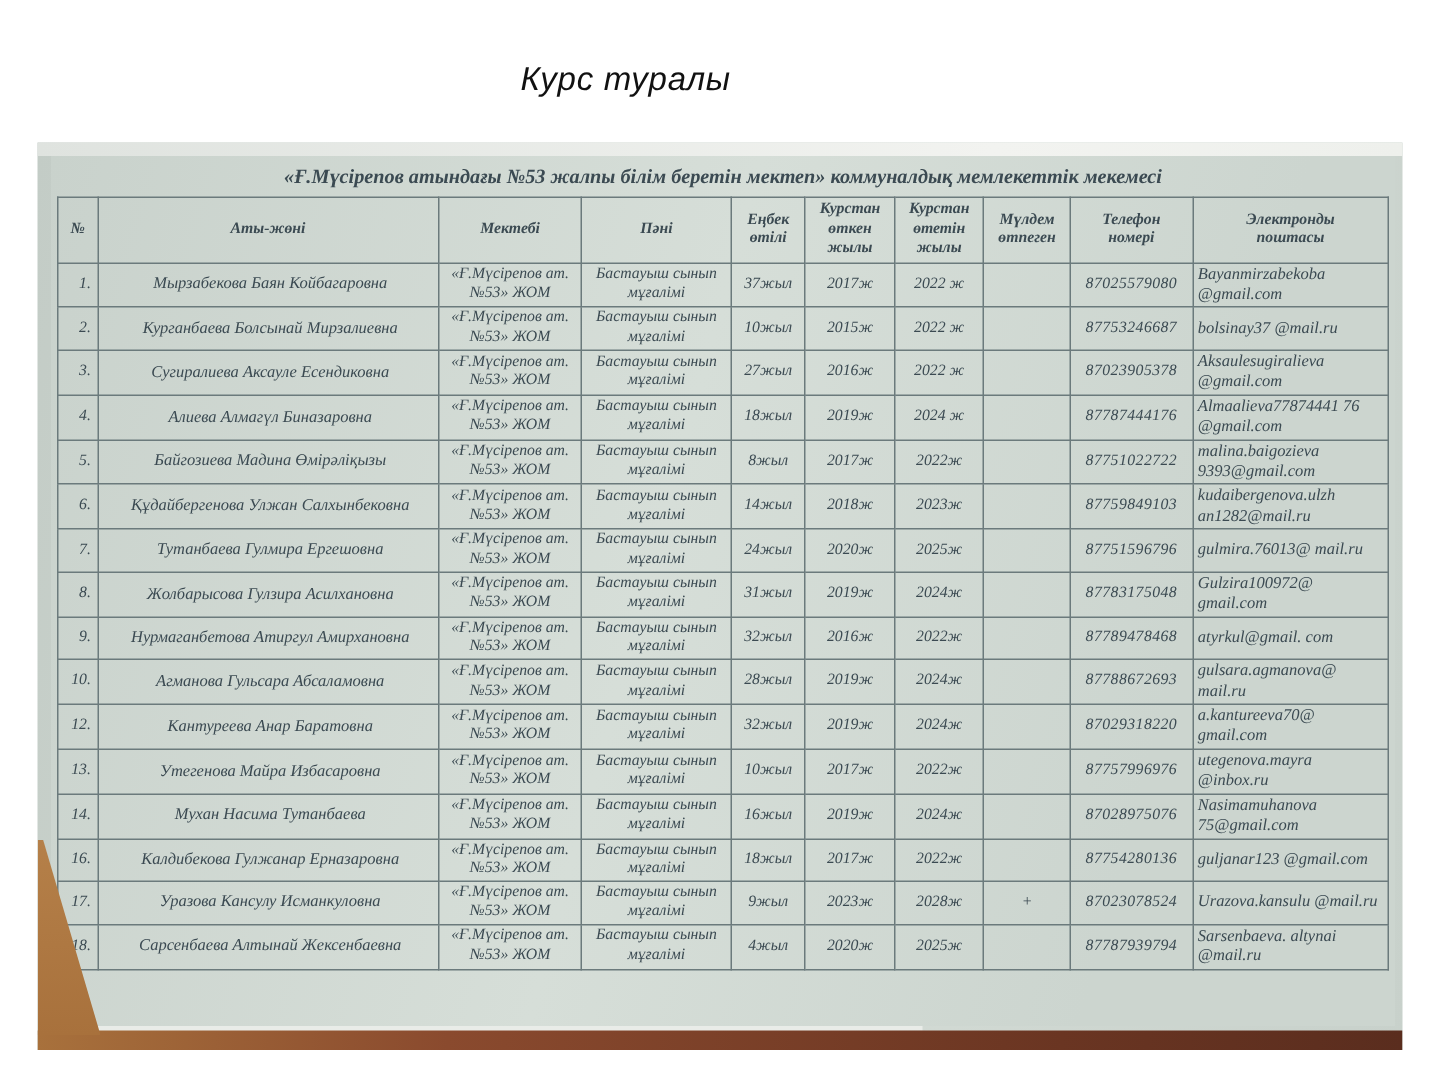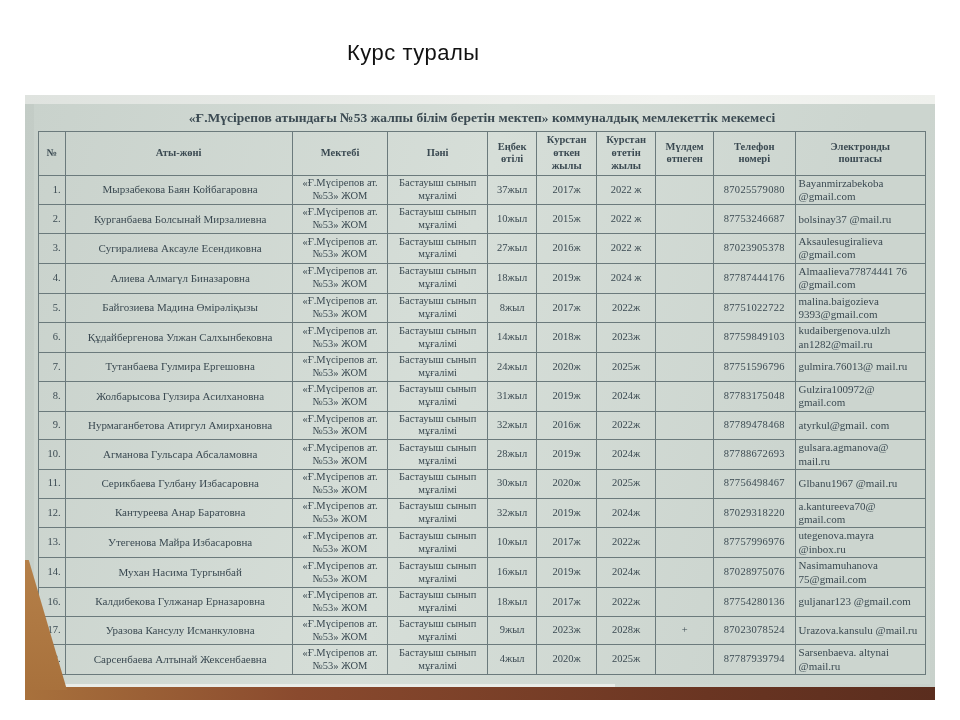--- a/index.html
+++ b/index.html
@@ -8,21 +8,21 @@
     --paper_light:#d6ded8;
     --paper_edge:#e9ece8;
     --ink:#3b4a52;
     --grid:#6b7a7c;
     --desk_brown:#a8713c;
     --desk_dark:#6a3522;
   }
   *{margin:0;padding:0;box-sizing:border-box;}
   html,body{width:960px;height:720px;overflow:hidden;background:var(--slide_bg);
     font-family:"Liberation Serif","DejaVu Serif",serif;}
-  .slide{position:relative;width:960px;height:720px;background:var(--slide_bg);}
+  .slide{position:relative;width:960px;height:720px;background:var(--slide_bg);font-style:italic;}
   .slide-title{position:absolute;left:347px;top:40px;
     font-family:"Liberation Sans","DejaVu Sans",sans-serif;
     font-size:22px;color:#111;letter-spacing:0.5px;}
   
   .photo{position:absolute;left:25px;top:95px;width:910px;height:605px;
     background:linear-gradient(100deg,#c3ccc6,#ced6d0 30%,#d1d9d3 70%,#c8d1cb);
     overflow:hidden;padding-left:13px;}
   .photo-top-strip{position:absolute;left:0;top:0;width:100%;height:9px;
     background:linear-gradient(90deg,#dfe3df,#f2f3f0 70%,#eef0ec);}
   .desk-bottom{position:absolute;left:0;bottom:0;width:100%;height:13px;
@@ -217,32 +217,20 @@
               <td class="c2">«Ғ.Мүсірепов ат. №53» ЖОМ</td>
               <td class="c3">Бастауыш сынып мұғалімі</td>
               <td class="c4">28жыл</td>
               <td class="c5">2019ж</td>
               <td class="c6">2024ж</td>
               <td class="c7"></td>
               <td class="c8">87788672693</td>
               <td class="c9">gulsara.agmanova@ mail.ru</td>
             </tr>
             <tr>
-              <td class="c0">11.</td>
-              <td class="c1">Серикбаева Гулбану Избасаровна</td>
-              <td class="c2">«Ғ.Мүсірепов ат. №53» ЖОМ</td>
-              <td class="c3">Бастауыш сынып мұғалімі</td>
-              <td class="c4">30жыл</td>
-              <td class="c5">2020ж</td>
-              <td class="c6">2025ж</td>
-              <td class="c7"></td>
-              <td class="c8">87756498467</td>
-              <td class="c9">Glbanu1967 @mail.ru</td>
-            </tr>
-            <tr>
               <td class="c0">12.</td>
               <td class="c1">Кантуреева Анар Баратовна</td>
               <td class="c2">«Ғ.Мүсірепов ат. №53» ЖОМ</td>
               <td class="c3">Бастауыш сынып мұғалімі</td>
               <td class="c4">32жыл</td>
               <td class="c5">2019ж</td>
               <td class="c6">2024ж</td>
               <td class="c7"></td>
               <td class="c8">87029318220</td>
               <td class="c9">a.kantureeva70@ gmail.com</td>
@@ -254,21 +242,21 @@
               <td class="c3">Бастауыш сынып мұғалімі</td>
               <td class="c4">10жыл</td>
               <td class="c5">2017ж</td>
               <td class="c6">2022ж</td>
               <td class="c7"></td>
               <td class="c8">87757996976</td>
               <td class="c9">utegenova.mayra @inbox.ru</td>
             </tr>
             <tr>
               <td class="c0">14.</td>
-              <td class="c1">Мухан Насима Тургынбай</td>
+              <td class="c1">Мухан Насима Тутанбаева</td>
               <td class="c2">«Ғ.Мүсірепов ат. №53» ЖОМ</td>
               <td class="c3">Бастауыш сынып мұғалімі</td>
               <td class="c4">16жыл</td>
               <td class="c5">2019ж</td>
               <td class="c6">2024ж</td>
               <td class="c7"></td>
               <td class="c8">87028975076</td>
               <td class="c9">Nasimamuhanova 75@gmail.com</td>
             </tr>
             <tr>

